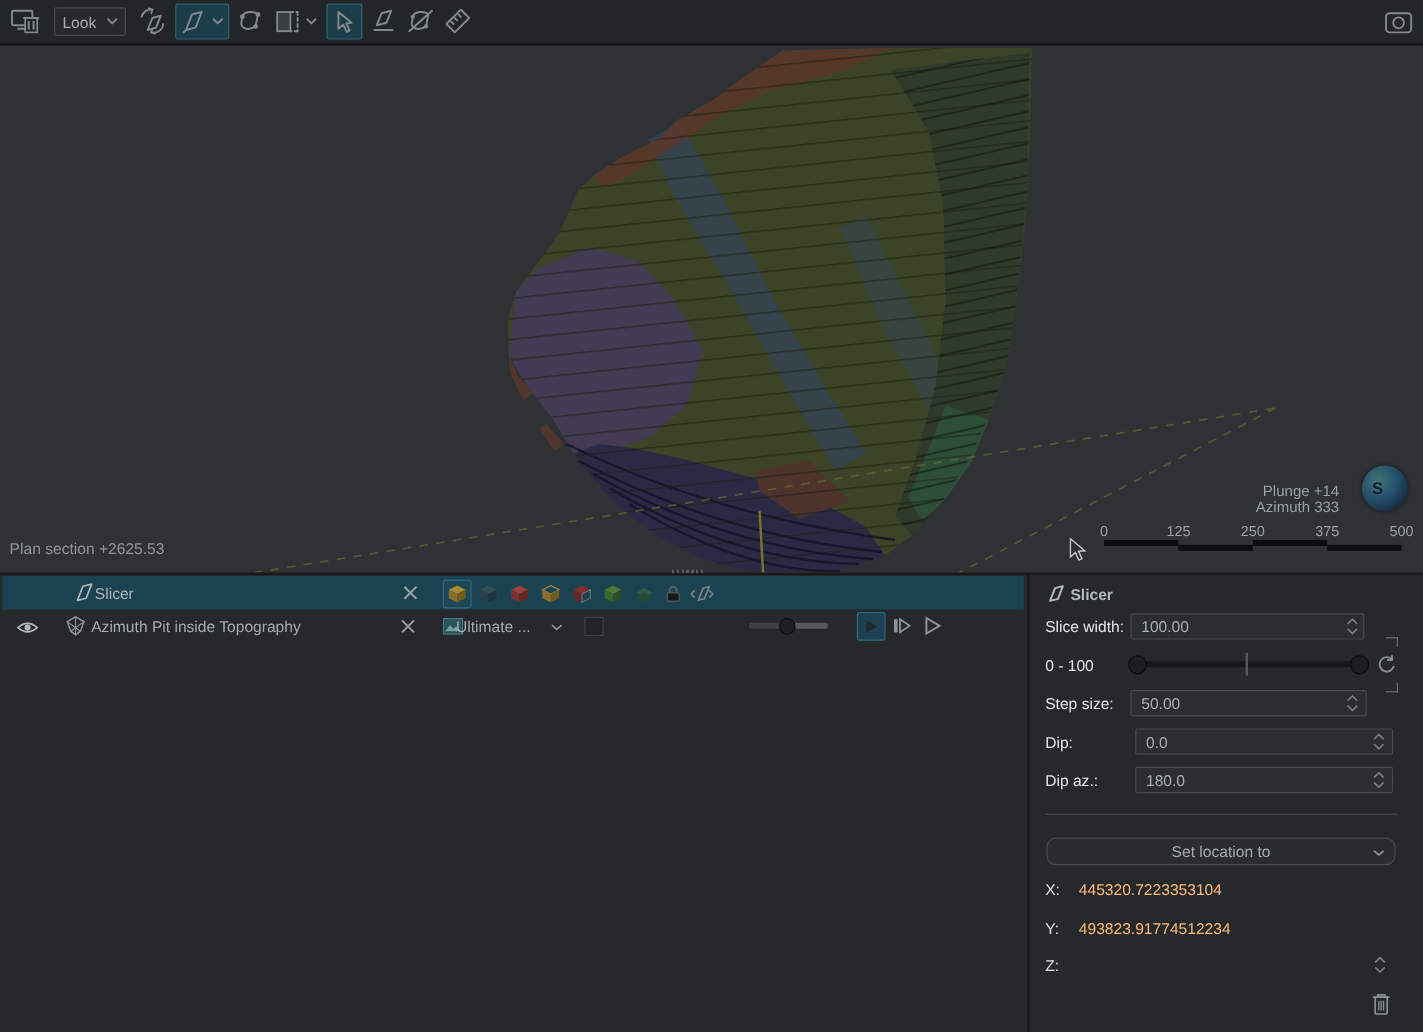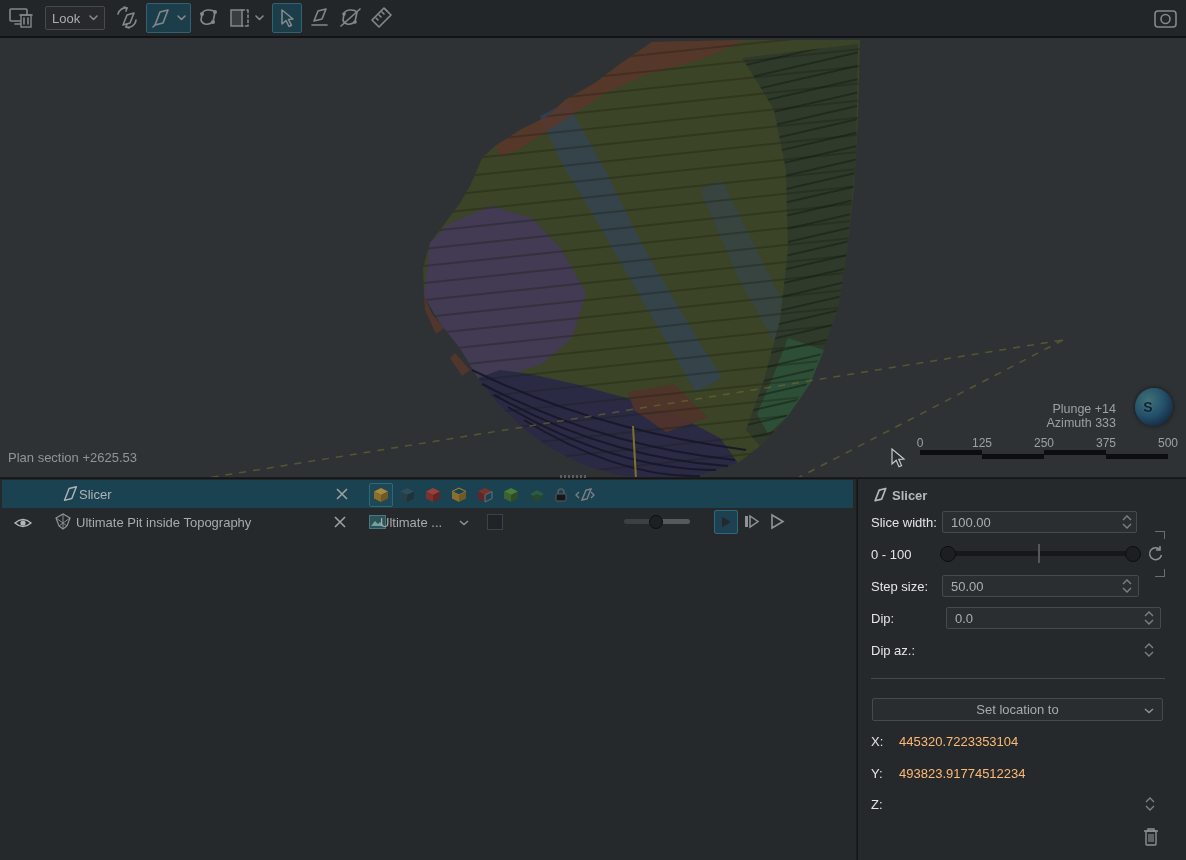--- a/index.html
+++ b/index.html
@@ -42,21 +42,21 @@
   .op-slider{position:absolute;left:624px;top:40px;width:66px;height:5px;border-radius:3px;
       background:linear-gradient(90deg,#3c3f43 0 45%,#55595d 45%);}
   .op-handle{position:absolute;left:25px;top:-4px;width:12px;height:12px;border-radius:50%;background:#1d2023;border:1px solid #0d0e10;}
   .face-box{position:absolute;top:30px;width:24px;height:24px;display:flex;align-items:center;justify-content:center;
       background:#1d4150;border:1px solid #2f6979;box-sizing:border-box;border-radius:2px;}
   
   .p-label{position:absolute;left:13px;font-size:13px;color:#e5e5e5;}
   .p-input{position:absolute;height:22px;background:#2b2e30;border:1px solid #46494d;border-radius:2px;box-sizing:border-box;
       color:#a9aeb2;font-size:13px;font-family:"Liberation Sans",sans-serif;padding:0 18px 0 8px;outline:none;}
   .spin{position:absolute;width:10px;height:16px;}
-  .p-btn{position:absolute;background:#2a2d30;border:1px solid #46494d;border-radius:2px;box-sizing:border-box;
+  .p-btn{position:absolute;background:#2a2d30;border:1px solid #46494d;border-radius:8px;box-sizing:border-box;
       color:#a5abaf;font-size:13px;display:flex;align-items:center;justify-content:center;}
   .disabled-val{position:absolute;font-size:13px;color:#fdba74;}
   .sep{position:absolute;left:13px;top:199px;width:294px;border-top:1px solid #45484c;}
   .range-track{position:absolute;left:84px;top:72px;width:197px;height:5px;background:#16181a;border-radius:2px;}
   .range-handle{position:absolute;top:-5px;width:14px;height:14px;border-radius:50%;background:#1c1f22;border:1px solid #0c0d0f;}
   .range-tick{position:absolute;left:96px;top:-7px;width:2px;height:19px;background:#54585c;}
   .bracket{position:absolute;width:9px;height:7px;}
   .bk-t{border-top:1px solid #6a6f74;border-right:1px solid #6a6f74;}
   .bk-b{border-bottom:1px solid #6a6f74;border-right:1px solid #6a6f74;}
 </style>
@@ -297,21 +297,21 @@
 
     <div class="obj-row">
       <svg width="18" height="12" viewBox="0 0 18 12" style="position:absolute;left:14px;top:9px">
           <path d="M1,6 Q9,-1 17,6 Q9,13 1,6 Z" fill="none" stroke="#b2b7bb" stroke-width="1.4"></path>
           <circle cx="9" cy="6" r="2.6" fill="#b2b7bb"></circle>
         </svg>
       <svg width="20" height="18" viewBox="0 0 20 18" style="position:absolute;left:53px;top:5px">
           <polygon points="3,5 10,1 17,5 14,13 10,16 6,13" fill="none" stroke="#8f949a" stroke-width="1.2"></polygon>
           <path d="M3,5 L14,13 M17,5 L6,13 M10,1 L10,16" stroke="#8f949a" stroke-width="0.9" fill="none"></path>
         </svg>
-      <span class="obj-name">Ultimate Pit inside Topography</span>
+      <span class="obj-name">Azimuth Pit inside Topography</span>
       <svg width="14" height="14" viewBox="0 0 14 14" style="position:absolute;left:333px;top:7px">
           <path d="M2,2 L12,12 M12,2 L2,12" stroke="#9ca1a5" stroke-width="1.6"></path>
         </svg>
       <svg width="17" height="14" viewBox="0 0 17 14" style="position:absolute;left:369px;top:7px">
           <rect x="0.5" y="0.5" width="16" height="13" fill="#2c5458" stroke="#49787c"></rect>
           <path d="M2,11 L6,6 L9,9 L11,7 L15,11 Z" fill="#7fb0a8" opacity="0.85"></path>
         </svg>
       <span class="mini-text" style="position:absolute;left:380px;top:7px">Ultimate ...</span>
       <svg width="10" height="6" viewBox="0 0 10 6" style="position:absolute;left:459px;top:12px">
           <path d="M1,1 L5,4.5 L9,1" fill="none" stroke="#8f949a" stroke-width="1.4"></path>
@@ -370,20 +370,21 @@
         <path d="M1,6 L5,2 L9,6 M1,10 L5,14 L9,10" fill="none" stroke="#7d8287" stroke-width="1.3"></path>
       </svg>
 
     <span class="p-label" style="top:132px">Dip:</span>
     <input class="p-input" style="left: 88px; top: 128px; width: 215px;" value="0.0">
     <svg class="spin" style="left:286px;top:131px" viewBox="0 0 10 16">
         <path d="M1,6 L5,2 L9,6 M1,10 L5,14 L9,10" fill="none" stroke="#7d8287" stroke-width="1.3"></path>
       </svg>
 
     <span class="p-label" style="top:164px">Dip az.:</span>
+    <input class="p-input" style="left: 88px; top: 160px; width: 215px;" value="180.0">
     <svg class="spin" style="left:286px;top:163px" viewBox="0 0 10 16">
         <path d="M1,6 L5,2 L9,6 M1,10 L5,14 L9,10" fill="none" stroke="#7d8287" stroke-width="1.3"></path>
       </svg>
 
     <div class="sep"></div>
 
     <div class="p-btn" style="left:14px;top:219px;width:291px;height:23px">
       <span>Set location to</span>
       <svg width="10" height="6" viewBox="0 0 10 6" style="position:absolute;right:8px;top:9px">
           <path d="M1,1 L5,4.5 L9,1" fill="none" stroke="#8f949a" stroke-width="1.4"></path>

